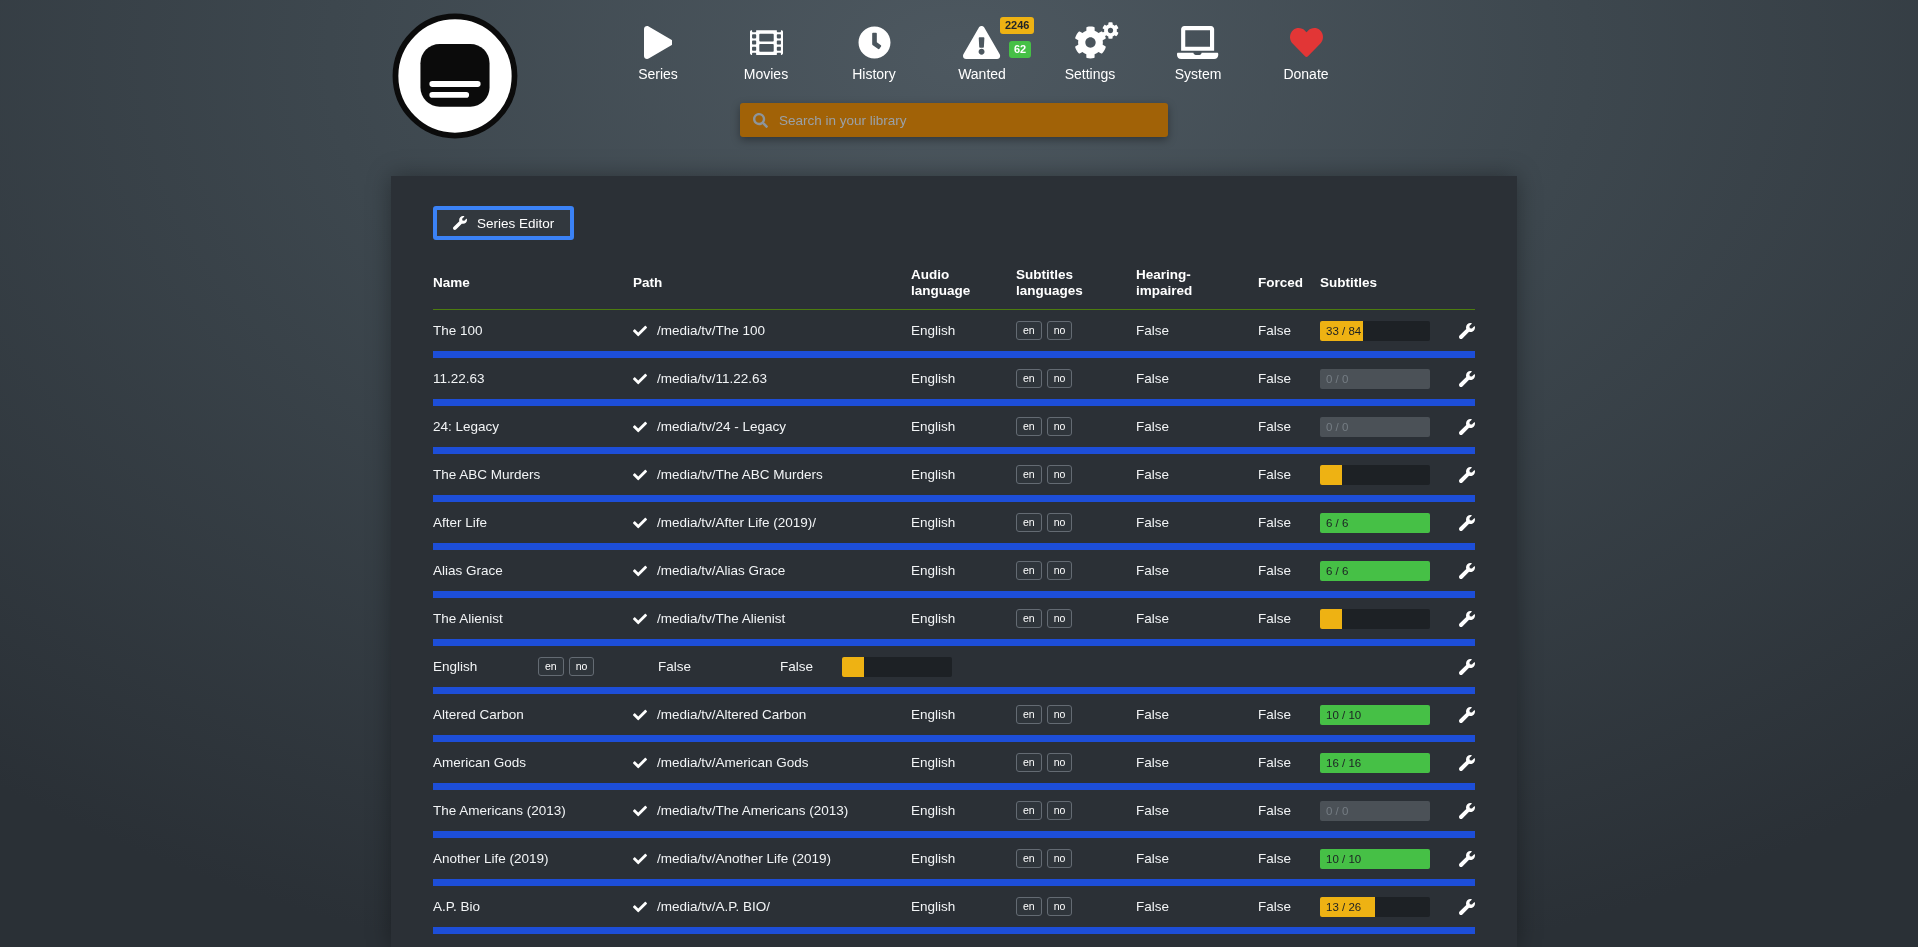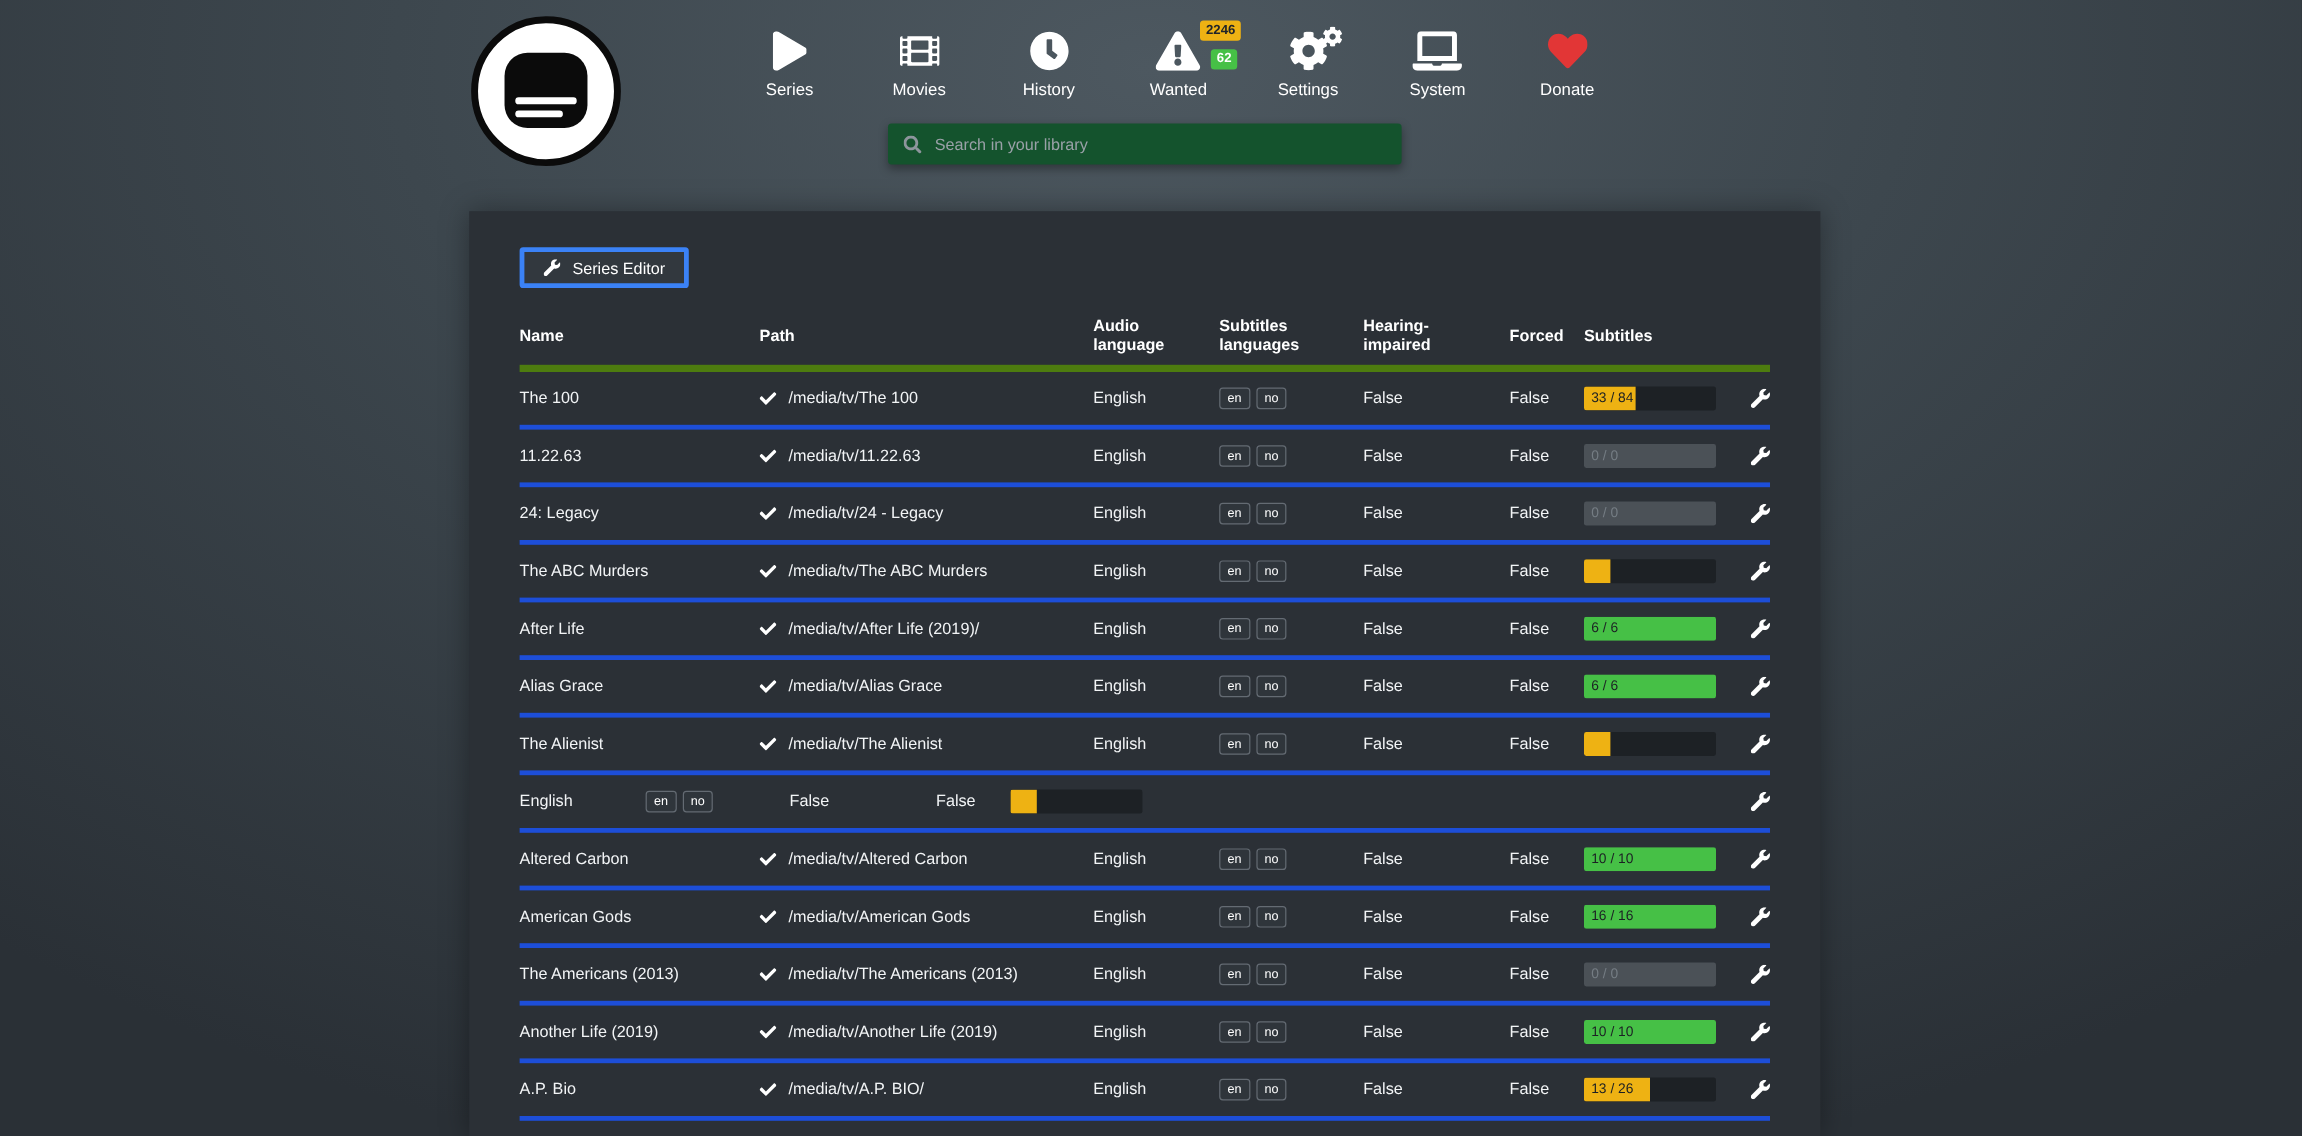--- a/index.html
+++ b/index.html
@@ -21,21 +21,21 @@
   .nav-item svg { height:33px; fill:currentColor; }
   .nav-label { font-size:14px; }
   .icon-stack { position:relative; height:33px; display:flex; align-items:flex-end; }
   .cog-small { position:absolute; right:-12px; top:-4px; height:17px !important; }
   .heart { color:var(--danger); }
   .badge { position:absolute; font-size:11px; font-weight:bold; padding:2px 5px; border-radius:3px; line-height:1.2; }
   .badge-top { background:var(--warning); color:#212529; top:-9px; left:calc(50% + 18px); }
   .badge-bottom { background:var(--success); color:#fff; top:15px; left:calc(50% + 27px); }
 
   .searchbar { position:absolute; left:740px; top:103px; width:428px; height:34px;
-               background:#14532d; border-radius:3px; display:flex; align-items:center;
+               background:#a16207; border-radius:3px; display:flex; align-items:center;
                padding:0 13px; box-shadow:0 3px 8px rgba(0,0,0,0.35); }
   .searchbar svg { width:15px; height:15px; fill:#8d959c; flex:none; }
   .searchbar input { background:transparent; border:none; outline:none; color:#dfe3e6;
                      font-size:13.5px; margin-left:11px; flex:1;
                      font-family:"Liberation Sans", sans-serif; }
   .searchbar input::placeholder { color:#9aa1a8; opacity:1; }
 
   
   .panel { position:absolute; left:391px; top:176px; width:1126px; height:771px;
            background:#2b3036; box-shadow:0 0 22px rgba(0,0,0,0.35);
@@ -43,22 +43,22 @@
 
   .series-editor-btn { display:inline-flex; align-items:center; gap:10px;
            background:#32383e; border:4px solid #3b82f6; color:#fff; font-size:13.5px;
            padding:0 16px; height:34px; border-radius:3px; cursor:pointer;
            font-family:"Liberation Sans", sans-serif; }
   .series-editor-btn svg { width:14px; height:14px; fill:#fff; }
 
   .table { margin-top:16px; }
   .thead, .row { display:flex; align-items:center; }
   .thead { min-height:54px; font-weight:bold; font-size:13.5px; color:#fff;
-           border-bottom:6px solid #4d7c0f; line-height:1.18; }
-  .row { min-height:48px; padding:10px 0; border-bottom:4px solid #1d4ed8;
+           border-bottom:1px solid #4d7c0f; line-height:1.18; }
+  .row { min-height:48px; padding:10px 0; border-bottom:7px solid #1d4ed8;
          font-size:13.5px; color:#f2f4f6; line-height:1.42; }
   .cell { padding-right:14px; }
   .col-name   { width:200px; }
   .col-path   { width:278px; display:flex; align-items:center; gap:10px; }
   .col-audio  { width:105px; }
   .col-langs  { width:120px; display:flex; gap:5px; }
   .col-hi     { width:122px; }
   .col-forced { width:62px; }
   .col-subs   { width:137px; }
   .col-action { margin-left:auto; padding-right:0; display:flex; justify-content:flex-end; }

